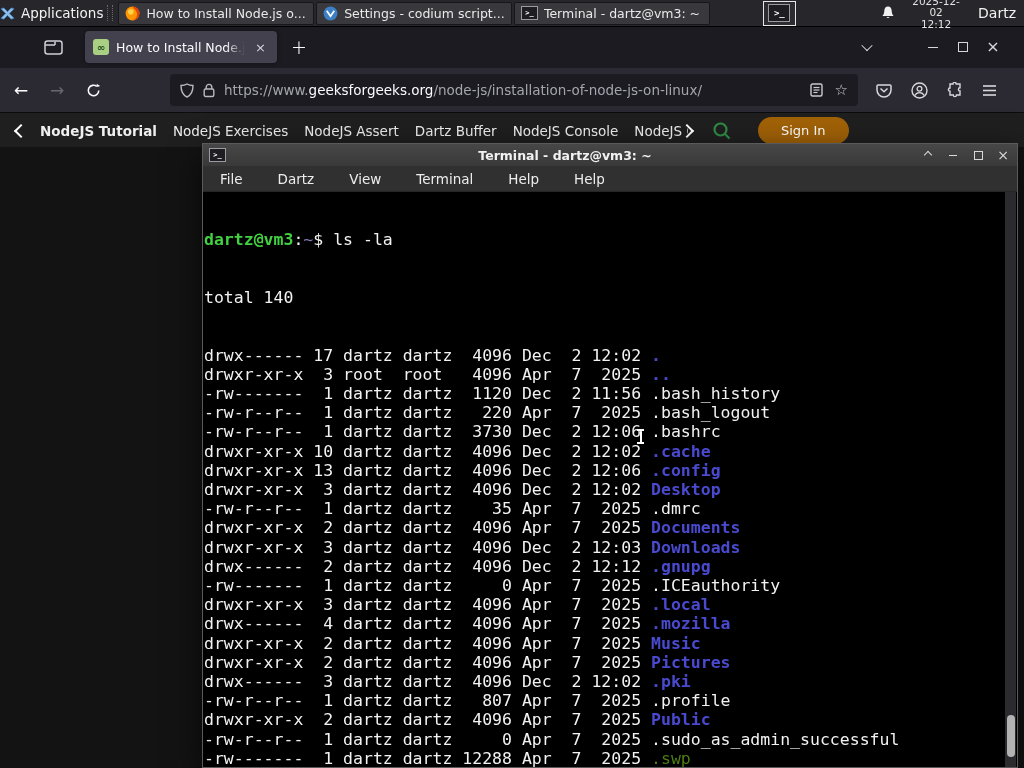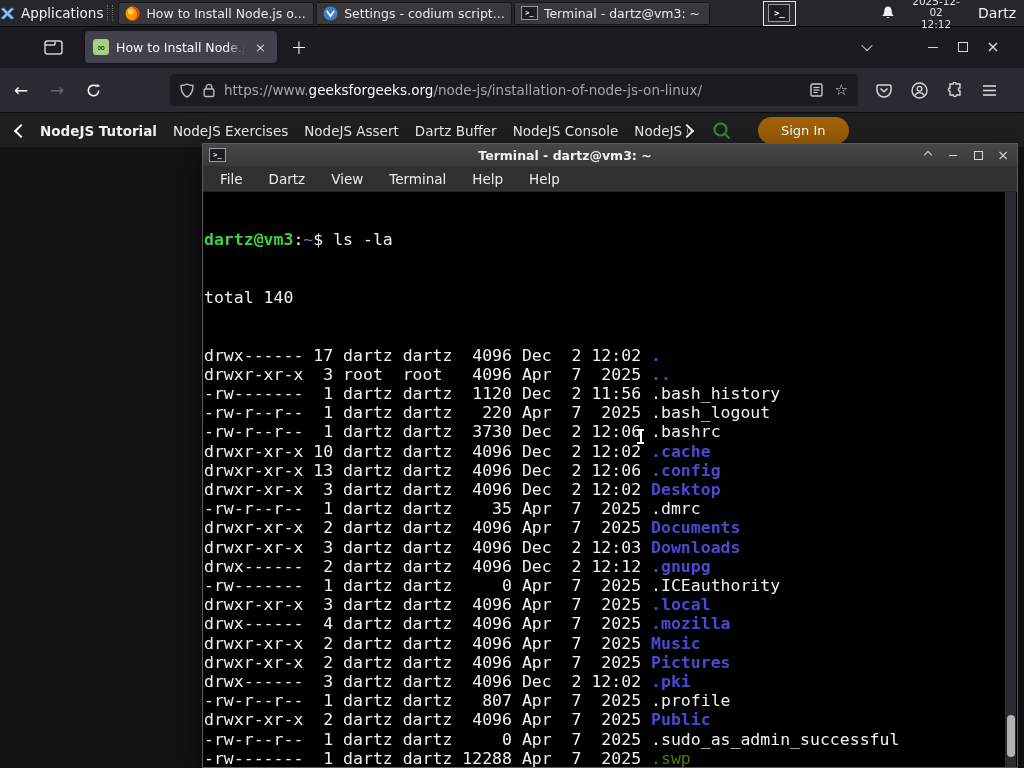--- a/index.html
+++ b/index.html
@@ -72,21 +72,21 @@
 
   
   .terminal{position:absolute;left:202px;top:143px;width:816px;height:625px;background:#000;
             border:1px solid #5a5a5a;box-sizing:border-box;box-shadow:0 10px 30px rgba(0,0,0,.65);z-index:30;}
   .t-title{height:22px;background:linear-gradient(#474747,#393939);display:flex;align-items:center;padding:0 6px;position:relative;}
   .t-title .ttl{position:absolute;left:0;right:90px;text-align:center;font-size:12.5px;font-weight:bold;color:#f2f2f2;}
   .t-ctls{margin-left:auto;display:flex;align-items:center;gap:9px;color:#d9d9d9;z-index:2;}
   .t-ctl{width:16px;height:16px;display:flex;align-items:center;justify-content:center;}
   .t-ctl .chev{width:5px;height:5px;}
   .t-ctl .maxg{width:7px;height:7px;}
-  .t-menu{height:25px;background:#303030;display:flex;align-items:center;gap:26px;padding-left:17px;
+  .t-menu{height:25px;background:#303030;display:flex;align-items:center;gap:35px;padding-left:17px;
           font-size:13.5px;color:#ededed;border-bottom:1px solid #252525;text-align:right;}
   .t-body{position:absolute;left:1px;top:48px;right:13px;bottom:0;overflow:hidden;background:#000;
           font-family:"DejaVu Sans Mono",monospace;font-size:16.5px;line-height:19.2px;
           white-space:pre;color:#f2f2f2;padding-left:0;}
   .t-scroll{position:absolute;top:48px;right:1px;width:11px;bottom:0;background:#2b2b2f;}
   .t-thumb{position:absolute;left:1.5px;right:1.5px;bottom:10px;height:42px;background:#b2b2b2;border-radius:5px;}
   .fn-dir{color:#4a4ad0;font-weight:bold;}
   .fn-dim{color:#4d7c0f;}
   .p-user{color:#41d141;font-weight:bold;}
   .p-path{color:#7d7db8;}

